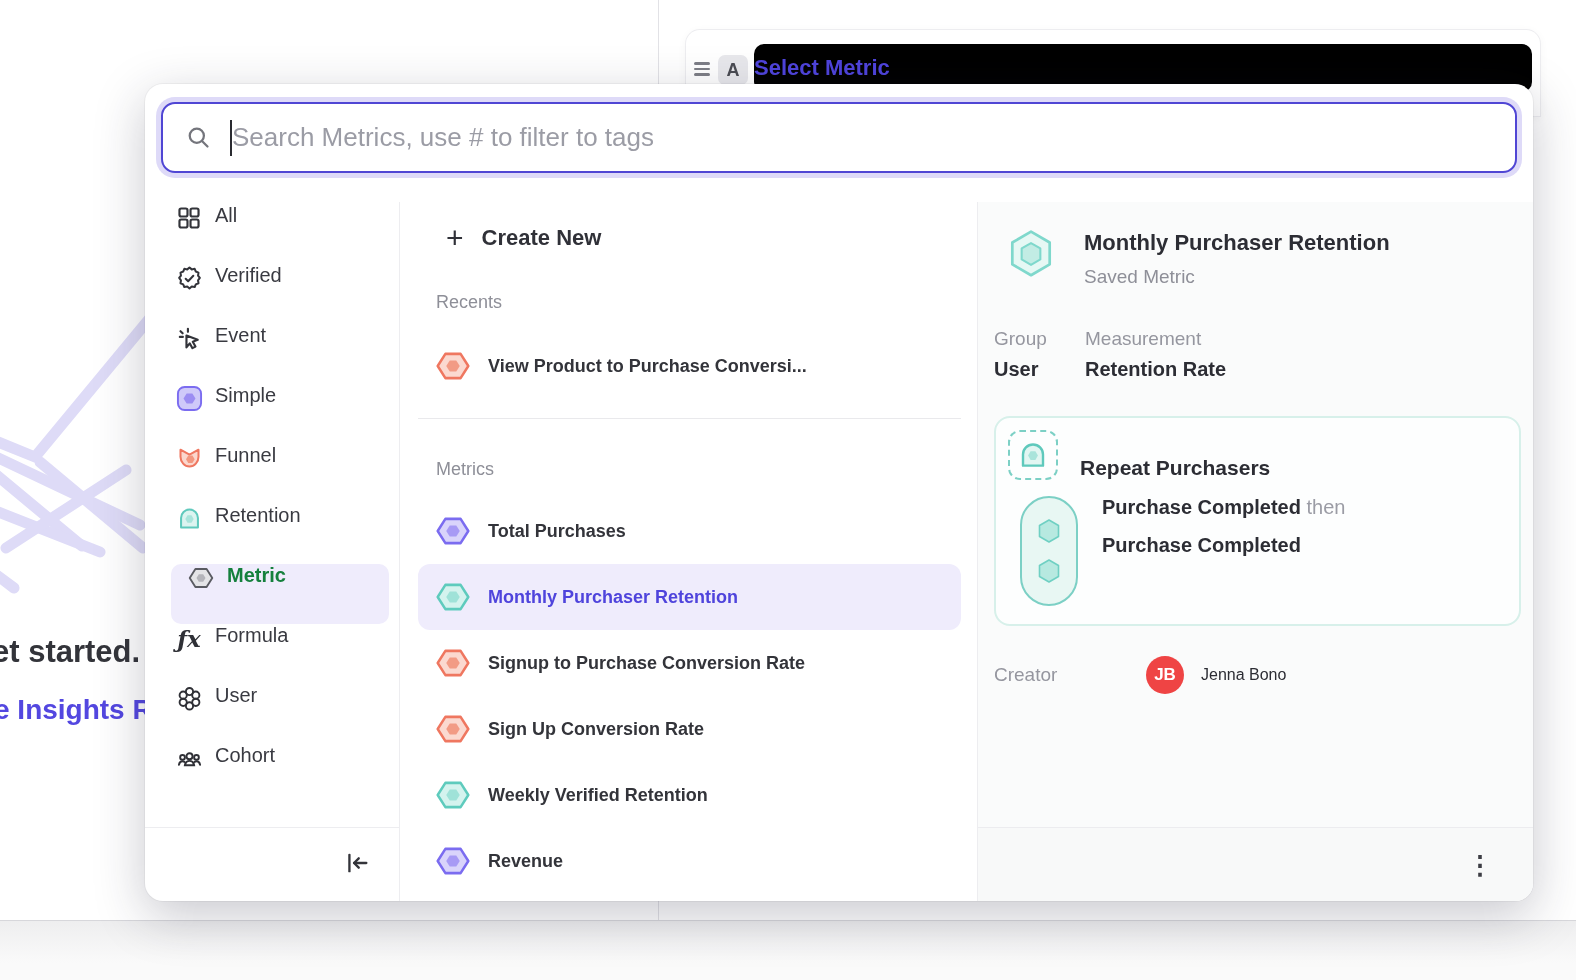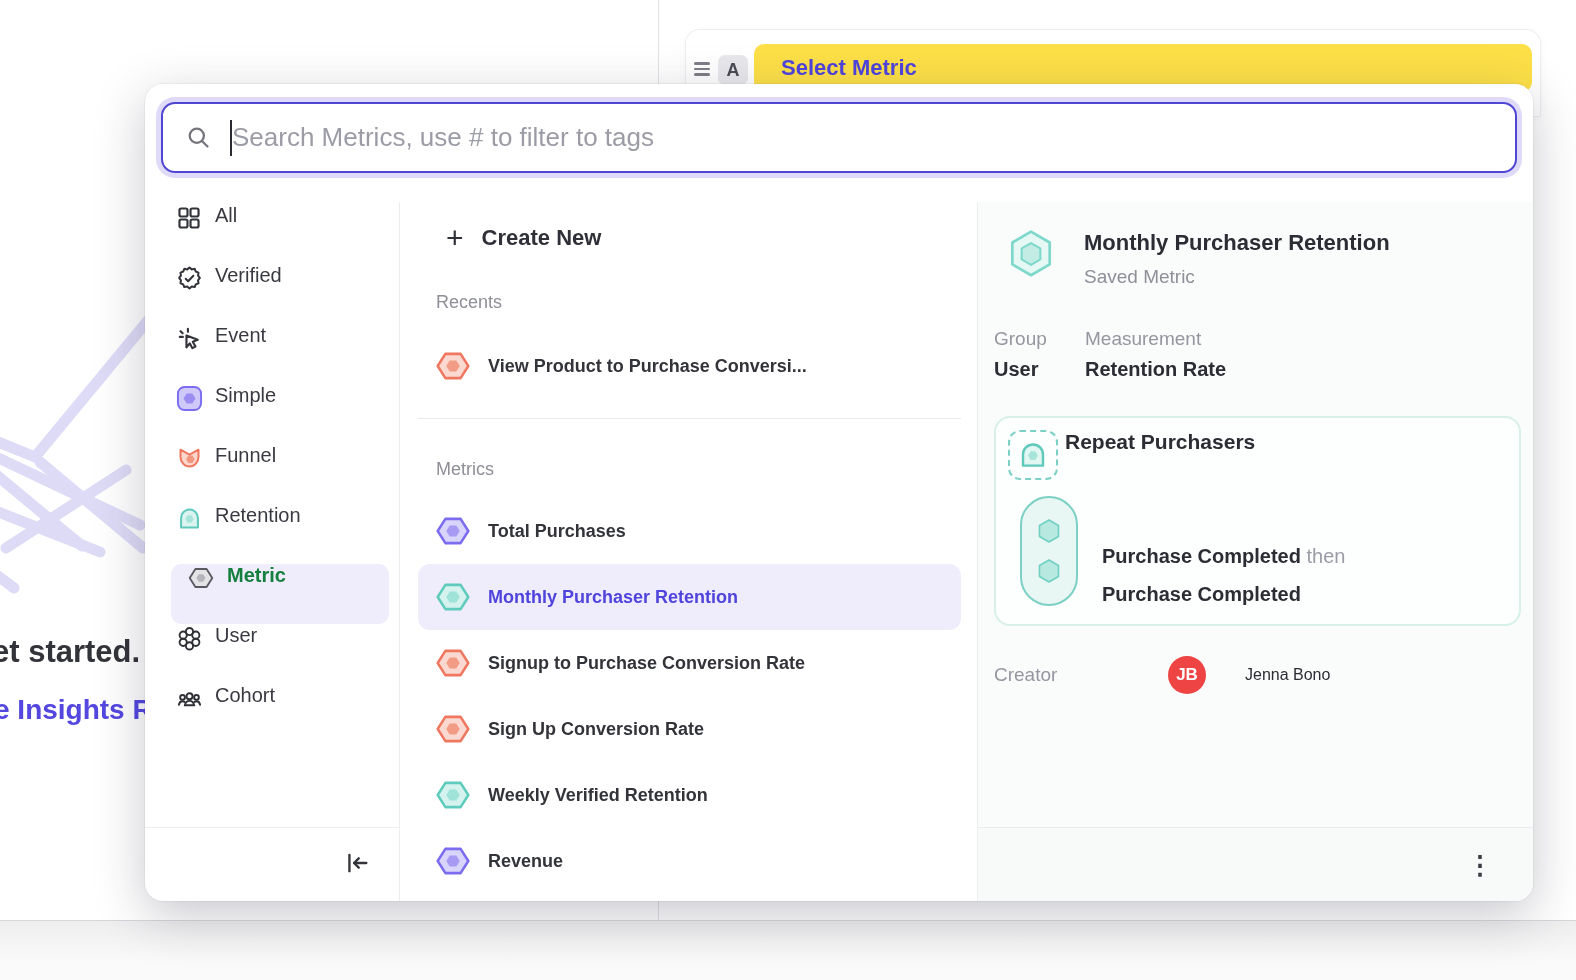--- a/index.html
+++ b/index.html
@@ -14,22 +14,22 @@
   .bg-deco{position:absolute;left:0;top:270px;}
   .bg-text1{position:absolute;left:-8px;top:634px;font-size:31px;font-weight:700;color:#33343a;white-space:nowrap;}
   .bg-text2{position:absolute;left:-6px;top:694px;font-size:28px;font-weight:600;color:#5347e0;white-space:nowrap;}
   .bg-card{position:absolute;left:686px;top:30px;width:854px;height:86px;background:#fff;
     border-radius:14px 14px 0 0;box-shadow:0 0 0 1px #ededf0,0 2px 10px rgba(0,0,0,.05);
     display:flex;align-items:flex-start;padding:14px 8px 0 6px;box-sizing:border-box;}
   .drag-handle{width:16px;margin:18px 4px 0 2px;display:flex;flex-direction:column;gap:3px;}
   .drag-handle i{display:block;height:2.5px;background:#7d7e86;border-radius:2px;}
   .block-badge{width:30px;height:30px;margin:11px 6px 0 4px;background:#e8e8ec;border-radius:7px;
     display:flex;align-items:center;justify-content:center;font-size:18px;font-weight:700;color:#4a4b52;}
-  .bg-pill{flex:1;height:48px;background:#fde047;border-radius:10px;display:flex;align-items:center;
-    padding-left:27px;font-size:22px;font-weight:700;color:#4f44dc;}
+  .bg-pill{flex:1;height:48px;background:#000000;border-radius:10px;display:flex;align-items:center;
+    padding-left:0;font-size:22px;font-weight:700;color:#4f44dc;}
   
   .modal{position:absolute;left:145px;top:84px;width:1388px;height:817px;background:#fff;
     border-radius:18px;box-shadow:0 14px 50px rgba(35,35,60,.25),0 0 0 1px rgba(0,0,0,.04);overflow:hidden;}
   .search-wrap{position:absolute;left:16px;right:16px;top:18px;height:71px;background:#fff;
     border:2px solid #5046d4;border-radius:14px;box-shadow:0 0 0 5px #dedaf8;
     display:flex;align-items:center;padding:0 22px;box-sizing:border-box;}
   .search-wrap .mag{margin-right:18px;flex:0 0 auto;display:flex;}
   .caret{width:2px;height:36px;background:#2a2b31;flex:0 0 auto;}
   .search-input{flex:1;border:none;outline:none;background:transparent;font-size:26px;color:#2f3036;
     font-family:"Liberation Sans",sans-serif;padding:0;}
@@ -66,31 +66,31 @@
   .col-right{flex:1;background:#fafbfb;position:relative;box-sizing:border-box;}
   .detail-head{display:flex;gap:28px;padding:26px 16px 0 28px;}
   .detail-title{font-size:22px;font-weight:700;color:#2c2d34;padding-top:2px;}
   .detail-sub{font-size:19px;color:#8e8f98;margin-top:10px;}
   .meta{display:flex;margin:40px 0 0 16px;}
   .meta-col1{min-width:91px;}
   .meta-label{font-size:19px;color:#95969f;}
   .meta-value{font-size:20px;font-weight:600;color:#2c2d34;margin-top:8px;}
   .rule-card{margin:35px 12px 0 16px;border:2px solid #d7f0ea;border-radius:16px;background:#fdfefe;
     padding:12px 12px 18px 12px;box-sizing:border-box;}
-  .rule-head{display:flex;align-items:flex-start;gap:7px;}
+  .rule-head{display:flex;align-items:flex-end;gap:22px;}
   .dashed-box{width:50px;height:50px;border:2px dashed #7cd0c5;border-radius:12px;box-sizing:border-box;
     display:flex;align-items:center;justify-content:center;flex:0 0 auto;}
   .rule-title{font-size:21px;font-weight:700;color:#2c2d34;}
-  .rule-body{display:flex;align-items:flex-end;gap:24px;margin:16px 0 0 12px;}
+  .rule-body{display:flex;align-items:flex-start;gap:24px;margin:16px 0 0 12px;}
   .step-pill{width:58px;height:110px;border:2px solid #7cd0c5;border-radius:29px;background:#e8f7f3;
     box-sizing:border-box;display:flex;flex-direction:column;align-items:center;justify-content:center;gap:12px;flex:0 0 auto;}
   .steps{display:flex;flex-direction:column;gap:15px;}
   .step-line{font-size:20px;font-weight:600;color:#2c2d34;}
   .step-then{color:#9b9ca5;font-weight:500;}
-  .creator-row{display:flex;align-items:center;margin:30px 0 0 16px;gap:22px;}
+  .creator-row{display:flex;align-items:center;margin:30px 0 0 16px;}
   .creator-label{font-size:19px;color:#95969f;min-width:152px;}
   .avatar{width:38px;height:38px;border-radius:50%;background:#ef4444;display:flex;align-items:center;
     justify-content:center;font-size:17px;font-weight:700;color:#fff;flex:0 0 auto;}
   .creator-name{font-size:16px;color:#2c2d34;margin-left:17px;}
   .right-footer{position:absolute;left:0;right:0;bottom:0;height:74px;border-top:1px solid #ececef;
     background:#f8f9f9;display:flex;align-items:center;justify-content:flex-end;padding-right:40px;box-sizing:border-box;}
   .kebab{font-size:26px;font-weight:700;color:#3c3d44;line-height:1;}
 </style>
 </head>
 <body>
@@ -223,20 +223,28 @@
           <span class="icon24">
             <svg width="28" height="26" viewBox="0 0 36 32">
               <path d="M3.5 16L10.8 4.5h14.4L32.5 16l-7.3 11.5H10.8z" fill="#e4e4e7" stroke="#5a5b62" stroke-width="2.4" stroke-linejoin="round"></path>
               <path d="M12.2 16l3-4.8h5.6l3 4.8-3 4.8h-5.6z" fill="#b4b4ba"></path>
             </svg>
             </span>
           <span>Metric</span>
         </div>
       </div>
 
+      <div class="side-item">
+        <div class="inner">
+          <span class="icon24">
+            <span class="fx-glyph">ƒx</span>
+            </span>
+          <span>Formula</span>
+        </div>
+      </div>
 
       <div class="side-item">
         <div class="inner">
           <span class="icon24">
             <svg width="27" height="27" viewBox="0 0 24 24" fill="none" stroke="#2f3036" stroke-width="1.7">
               <circle cx="12" cy="5.8" r="3.2"></circle>
                 <circle cx="6.4" cy="9" r="3.2"></circle>
                 <circle cx="17.6" cy="9" r="3.2"></circle>
               <circle cx="6.4" cy="15.4" r="3.2"></circle>
                 <circle cx="17.6" cy="15.4" r="3.2"></circle>

